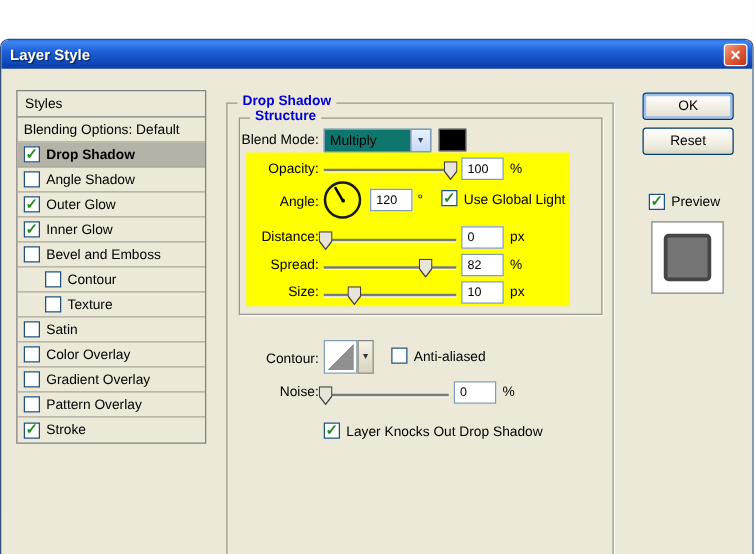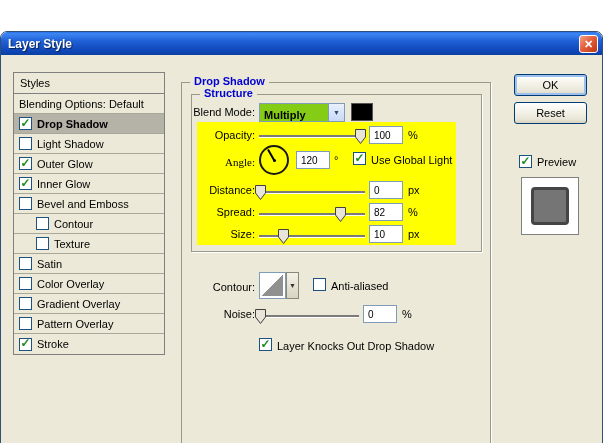--- a/index.html
+++ b/index.html
@@ -86,24 +86,23 @@
     background: #ffff00;
   }
   
   .txt {
     position: absolute; height: 18px;
     border: 1px solid #7f9db9; background: #fff;
     font-family: "Liberation Sans", sans-serif; font-size: 10px;
     padding: 0 0 0 4px; width: 34px;
   }
   .combo {
-    position: absolute; height: 19px; background: #84cc16;
-    border: 1px solid #7f9db9; display: flex; align-items: flex-end;
-    cursor: pointer;
-    font-weight: bold;
+    position: absolute; height: 19px; background: #0f766e;
+    border: 1px solid #7f9db9; display: flex; align-items: center;
+    cursor: pointer;
   }
   .combo .combo-text { flex: 1; padding-left: 4px; }
   .combo .combo-arrow {
     width: 16px; height: 100%;
     background: linear-gradient(180deg, #e9f1fc, #c7d9f7);
     border-left: 1px solid #7f9db9;
     display: flex; align-items: center; justify-content: center;
     font-size: 7px; color: #33476b;
   }
   .swatch {
@@ -193,21 +192,21 @@
     <div class="style-row sel">
       <span class="cb">
           <span class="check">✓</span>
         </span>
       <span>Drop Shadow</span>
     </div>
     <div class="style-row">
       <span class="cb">
           <span class="check"></span>
         </span>
-      <span>Light Shadow</span>
+      <span>Angle Shadow</span>
     </div>
     <div class="style-row">
       <span class="cb">
           <span class="check">✓</span>
         </span>
       <span>Outer Glow</span>
     </div>
     <div class="style-row">
       <span class="cb">
           <span class="check">✓</span>
@@ -285,21 +284,21 @@
   <div class="track" style="left:258px; top:103px; width:106px;">
     <span class="thumb" style="left: 96%;">
       <svg width="11" height="15">
           <polygon points="0.5,0.5 10.5,0.5 10.5,8 5.5,14.5 0.5,8" fill="#e8e4d8" stroke="#404040"></polygon>
         </svg>
     </span>
   </div>
   <input class="txt" style="left: 368px; top: 94px;" value="100">
   <span class="unit" style="left:407px; top:97px;">%</span>
 
-  <span class="lbl" style="left:196px; top:124px; width:58px;font-family:Liberation Serif, serif;">Angle:</span>
+  <span class="lbl" style="left:196px; top:124px; width:58px;">Angle:</span>
   <div class="dial" style="left:258px; top:113px;">
     <span class="pointer" style="transform: rotate(-120deg);"></span>
     <span class="dot"></span>
   </div>
   <input class="txt" style="left: 295px; top: 119px;" value="120">
   <span class="unit" style="left:333px; top:122px;">°</span>
   <span class="cb abs" style="left:352px; top:120px;">
       <span class="check">✓</span>
     </span>
   <span class="abs" style="left:370px; top:122px;">Use Global Light</span>

